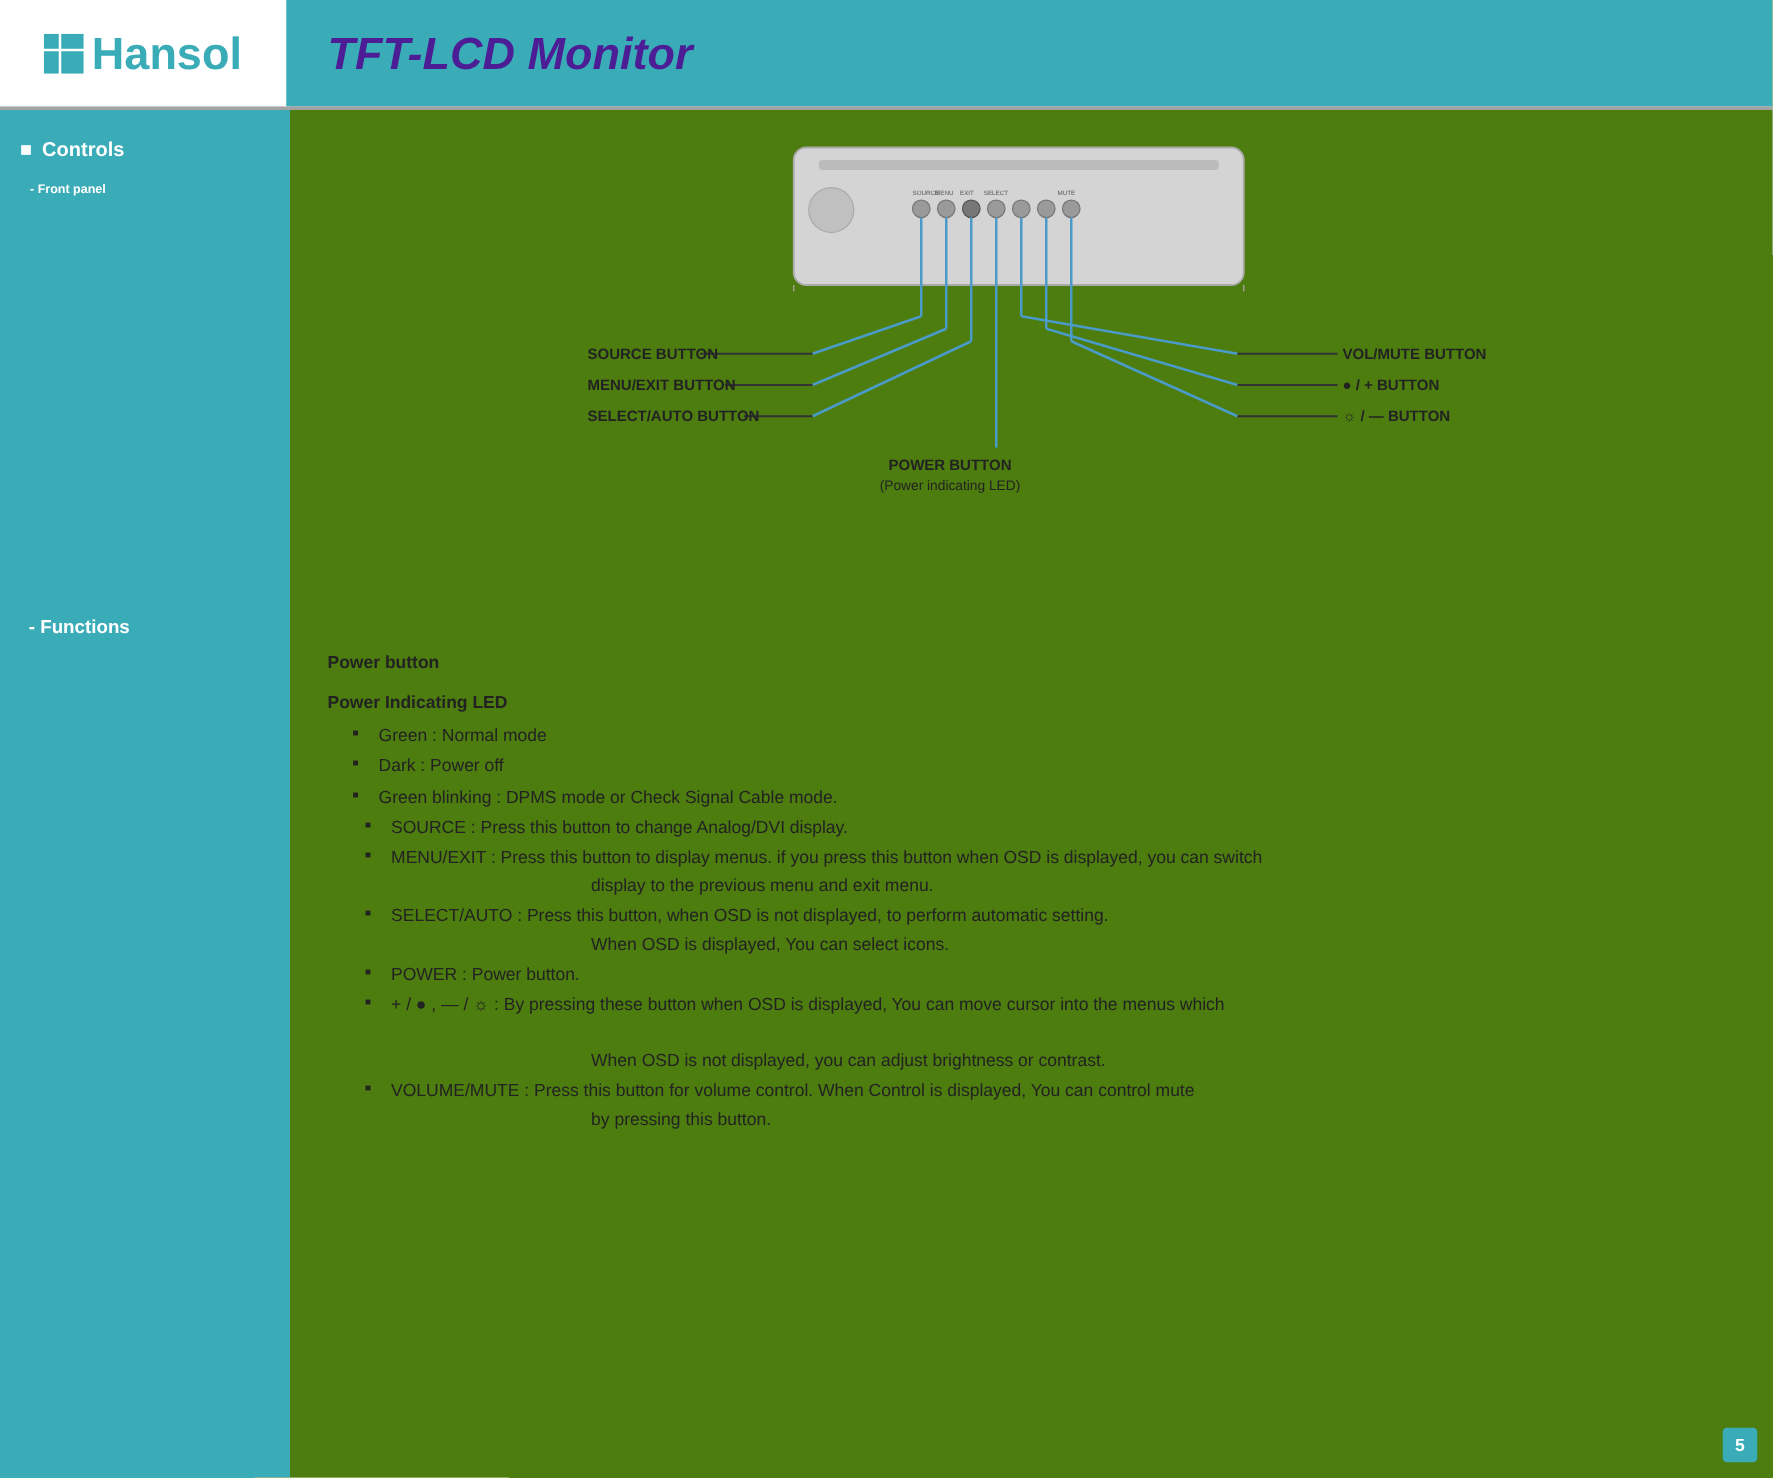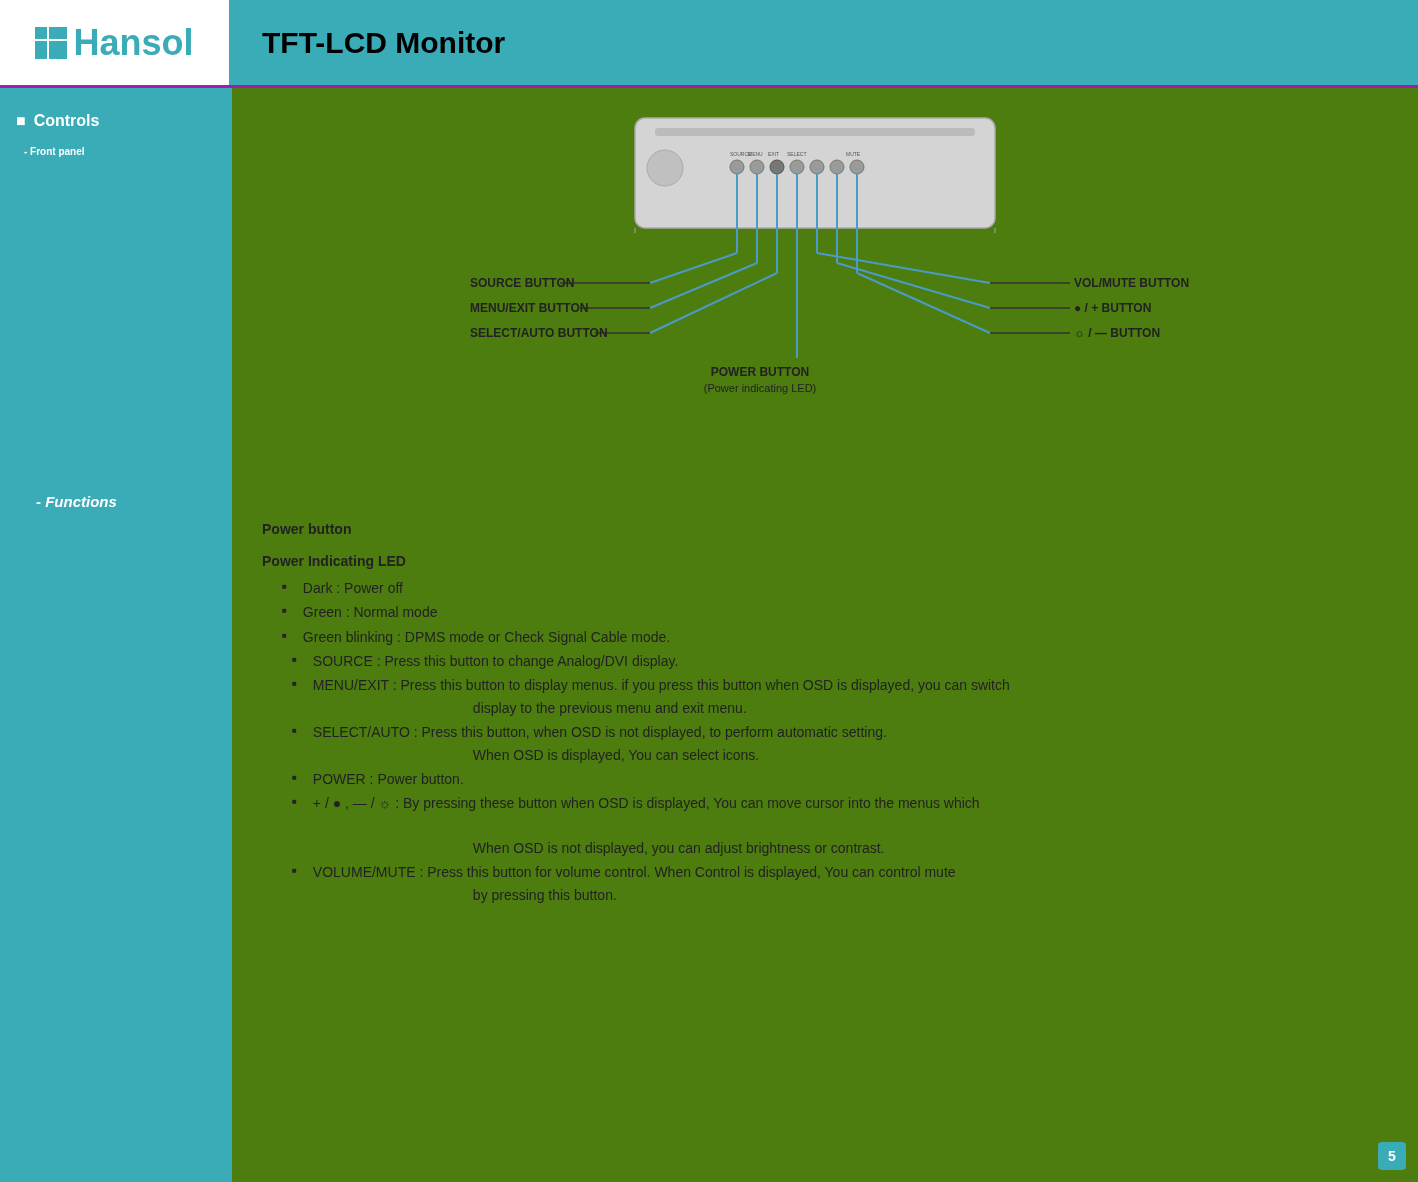--- a/index.html
+++ b/index.html
@@ -9,21 +9,21 @@
       font-family: Arial, sans-serif;
       background: #fff;
       overflow: hidden;
     }
 
     
     .header {
       display: flex;
       align-items: stretch;
       height: 88px;
-      border-bottom: 3px solid #a21caf;
+      border-bottom: 3px solid #a3a3a3;
     }
     .header-logo {
       background: #fff;
       width: 232px;
       display: flex;
       align-items: center;
       justify-content: center;
       border-right: 3px solid #3aacb8;
       flex-shrink: 0;
     }
@@ -36,23 +36,24 @@
       gap: 6px;
     }
     .header-title {
       background: #3aacb8;
       flex: 1;
       display: flex;
       align-items: center;
       padding-left: 30px;
     }
     .header-title h1 {
-      font-size: 30px;
-      font-weight: bold;
-      color: #000000;
+      font-size: 36px;
+      font-style: italic;
+      font-weight: bold;
+      color: #4c1d95;
     }
 
     
     .main {
       display: flex;
       height: calc(1182px - 88px);
     }
 
     
     .sidebar {
@@ -76,23 +77,22 @@
     .sidebar-item.sub-item {
       font-weight: bold;
       padding-left: 24px;
       font-size: 10px;
     }
     .sidebar-divider {
       height: 320px;
     }
     .sidebar-item.functions-item {
       font-weight: bold;
-      padding-left: 36px;
+      padding-left: 23px;
       font-size: 15px;
-      font-style: italic;
     }
 
     
     .content {
       flex: 1;
       background: #4d7c0f;
       padding: 20px 30px;
       overflow: hidden;
     }
 
@@ -270,25 +270,25 @@
     </div>
 
     <div class="functions-content">
 
       <h3>Power button</h3>
 
       <h3>Power Indicating LED</h3>
       <ul>
         <li>
           <span></span>
+          <span>Green : Normal mode</span>
+        </li>
+        <li>
+          <span></span>
           <span>Dark : Power off</span>
-        </li>
-        <li>
-          <span></span>
-          <span>Green : Normal mode</span>
         </li>
         <li>
           <span></span>
           <span>Green blinking : DPMS mode or Check Signal Cable mode.</span>
         </li>
       </ul>
 
       <ul style="padding-left:30px;">
         <li>
           <span></span>

